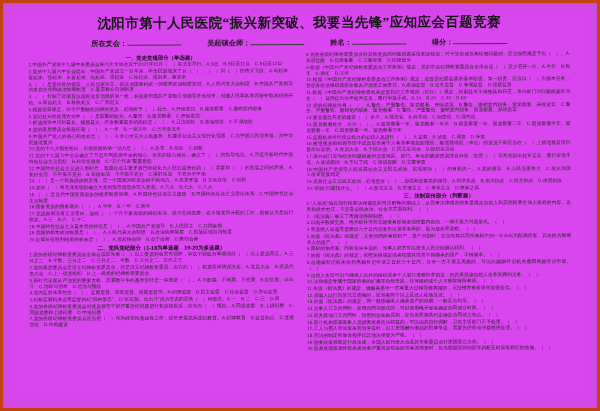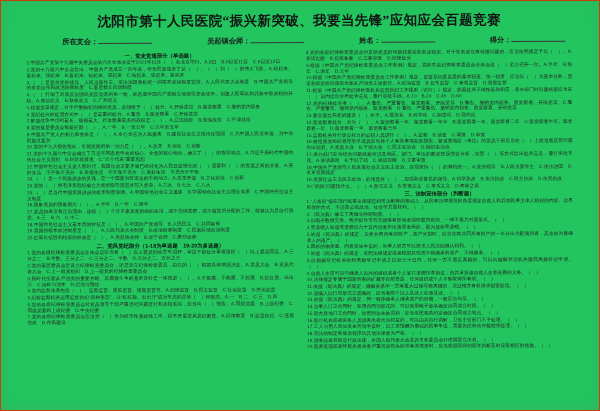--- a/index.html
+++ b/index.html
@@ -7,22 +7,22 @@
     padding: 0;
     width: 600px;
     height: 411px;
     background: #f1f1ef;
     overflow: hidden;
     font-family: "Liberation Sans", sans-serif;
   }
   .scan {
     position: absolute;
     inset: 0;
-    background: #22c55e;
-    border: 1px solid #c2410c;
+    background: #d946ef;
+    border: 3px solid #c2410c;
     box-sizing: border-box;
     box-shadow: inset 0 0 14px rgba(120,120,115,0.22);
   }
   .paper {
     position: absolute;
     left: 8px;
     top: 4px;
     right: 8px;
     bottom: 2px;
     transform: rotate(-0.25deg);
@@ -40,21 +40,21 @@
   }
   .header-row {
     display: flex;
     justify-content: center;
     gap: 26px;
     margin-top: 6px;
     font-size: 7.2px;
     font-weight: bold;
     color: #1a1a1a;
   }
-  .header-field { white-space: nowrap; margin-left: 29px; }
+  .header-field { white-space: nowrap; }
   .blank-line {
     display: inline-block;
     width: 54px;
     height: 6px;
     border-bottom: 0.8px solid #3a3a3a;
     vertical-align: baseline;
   }
   .columns {
     display: flex;
     gap: 13px;

